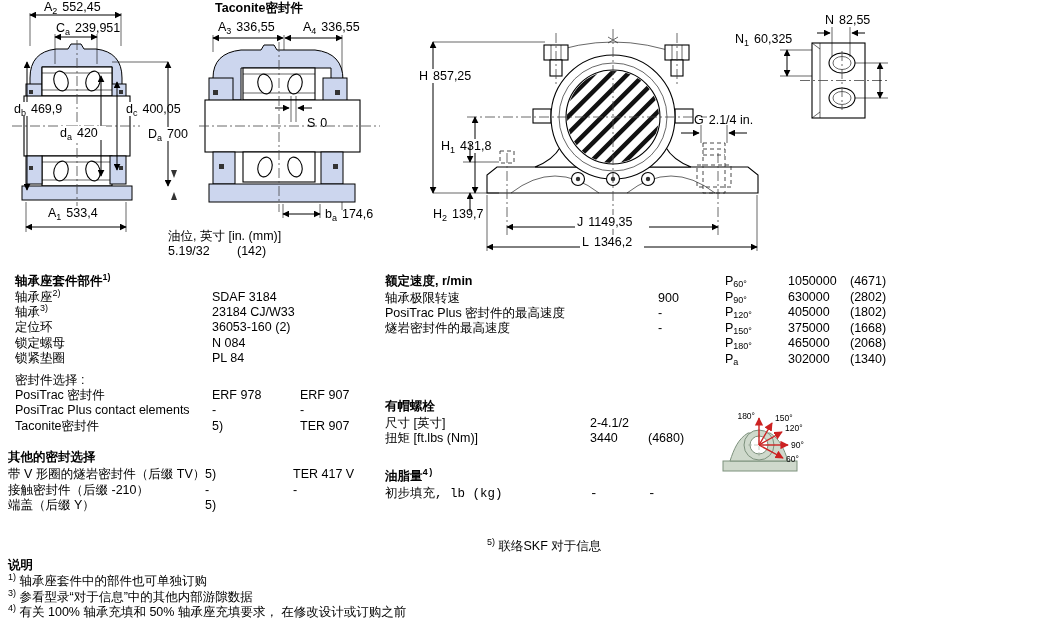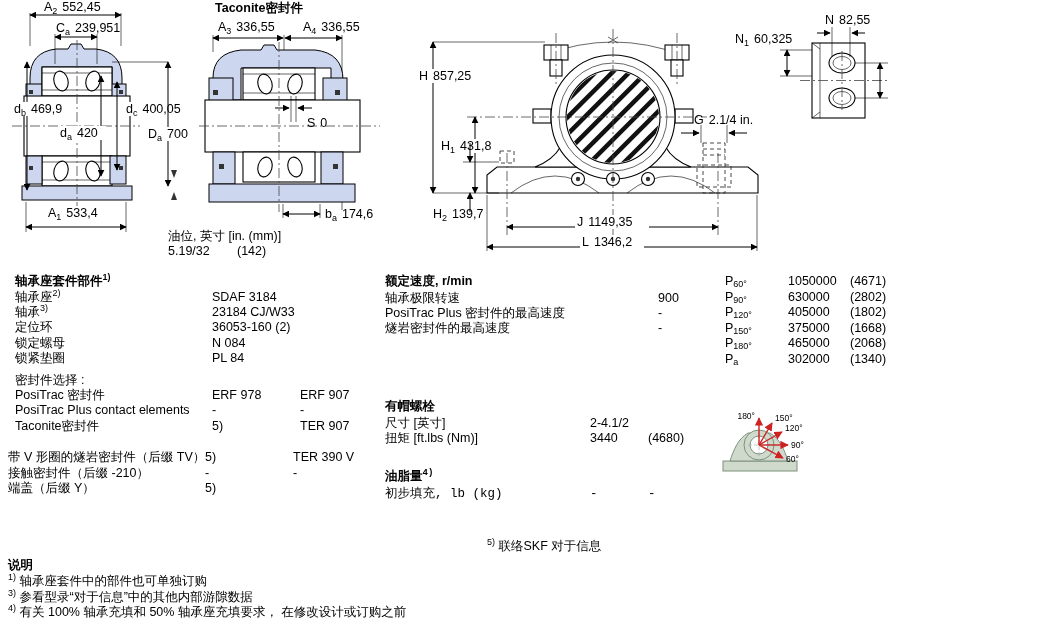--- a/index.html
+++ b/index.html
@@ -336,21 +336,22 @@
     <div class="trow"><span>锁定螺母</span><span class="v1">N 084</span></div>
     <div class="trow"><span>锁紧垫圈</span><span class="v1">PL 84</span></div>
     <div class="gap"></div>
     <div class="trow"><span>密封件选择 :</span></div>
     <div class="trow"><span>PosiTrac 密封件</span><span class="v1">ERF 978</span><span class="v2">ERF 907</span></div>
     <div class="trow"><span>PosiTrac Plus contact elements</span><span class="v1">-</span><span class="v2">-</span></div>
     <div class="trow"><span>Taconite密封件</span><span class="v1">5)</span><span class="v2">TER 907</span></div>
   </div>
 
   <div class="sec comp" style="left:8px;top:450px;width:372px;line-height:15.5px;">
-    <div class="trow" style="height:15.5px"><span>带 V 形圈的燧岩密封件（后缀 TV）</span><span class="v1">5)</span><span class="v2">TER 390 V</span></div>
+    <div class="trow" style="height:17px"><span class="h">其他的密封选择</span></div>
+    <div class="trow" style="height:15.5px"><span>带 V 形圈的燧岩密封件（后缀 TV）</span><span class="v1">5)</span><span class="v2">TER 417 V</span></div>
     <div class="trow" style="height:15.5px"><span>接触密封件（后缀 -210）</span><span class="v1">-</span><span class="v2">-</span></div>
     <div class="trow" style="height:15.5px"><span>端盖（后缀 Y）</span><span class="v1">5)</span><span class="v2"></span></div>
   </div>
 
   <div class="sec notes" style="left:8px;top:522px;margin-top:36px;">
     <div class="trow"><span class="h">说明</span></div>
     <div class="trow"><sup>1)</sup> <span>轴承座套件中的部件也可单独订购</span></div>
     <div class="trow"><sup>3)</sup> <span>参看型录“对于信息”中的其他内部游隙数据</span></div>
     <div class="trow"><sup>4)</sup> <span>有关 100% 轴承充填和 50% 轴承座充填要求， 在修改设计或订购之前</span></div>
     <div class="trow"><span class="h">请先向 SKF 询问</span></div>

